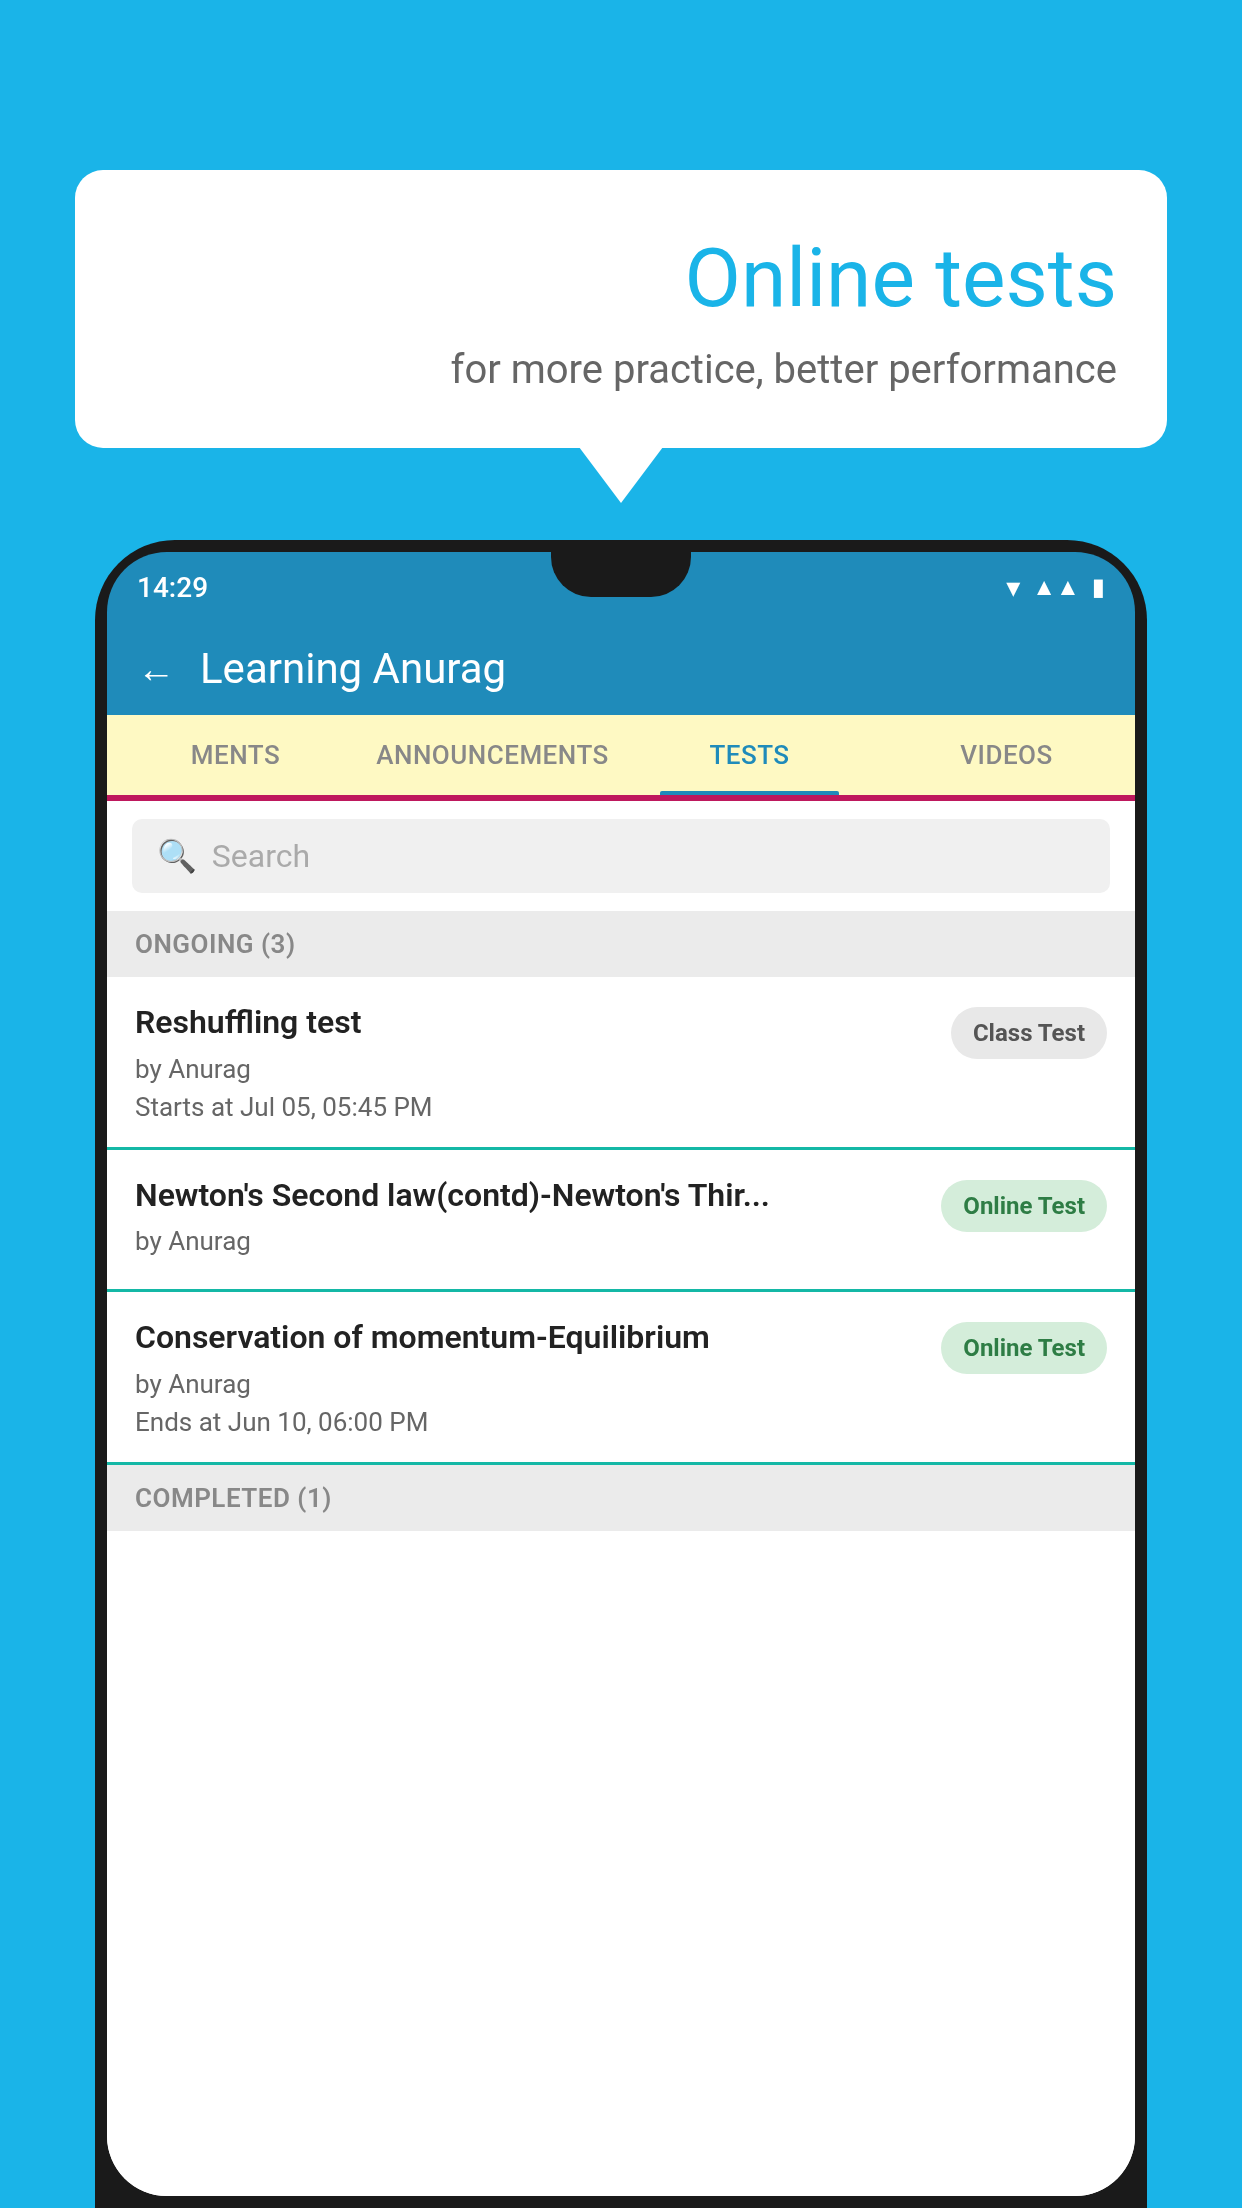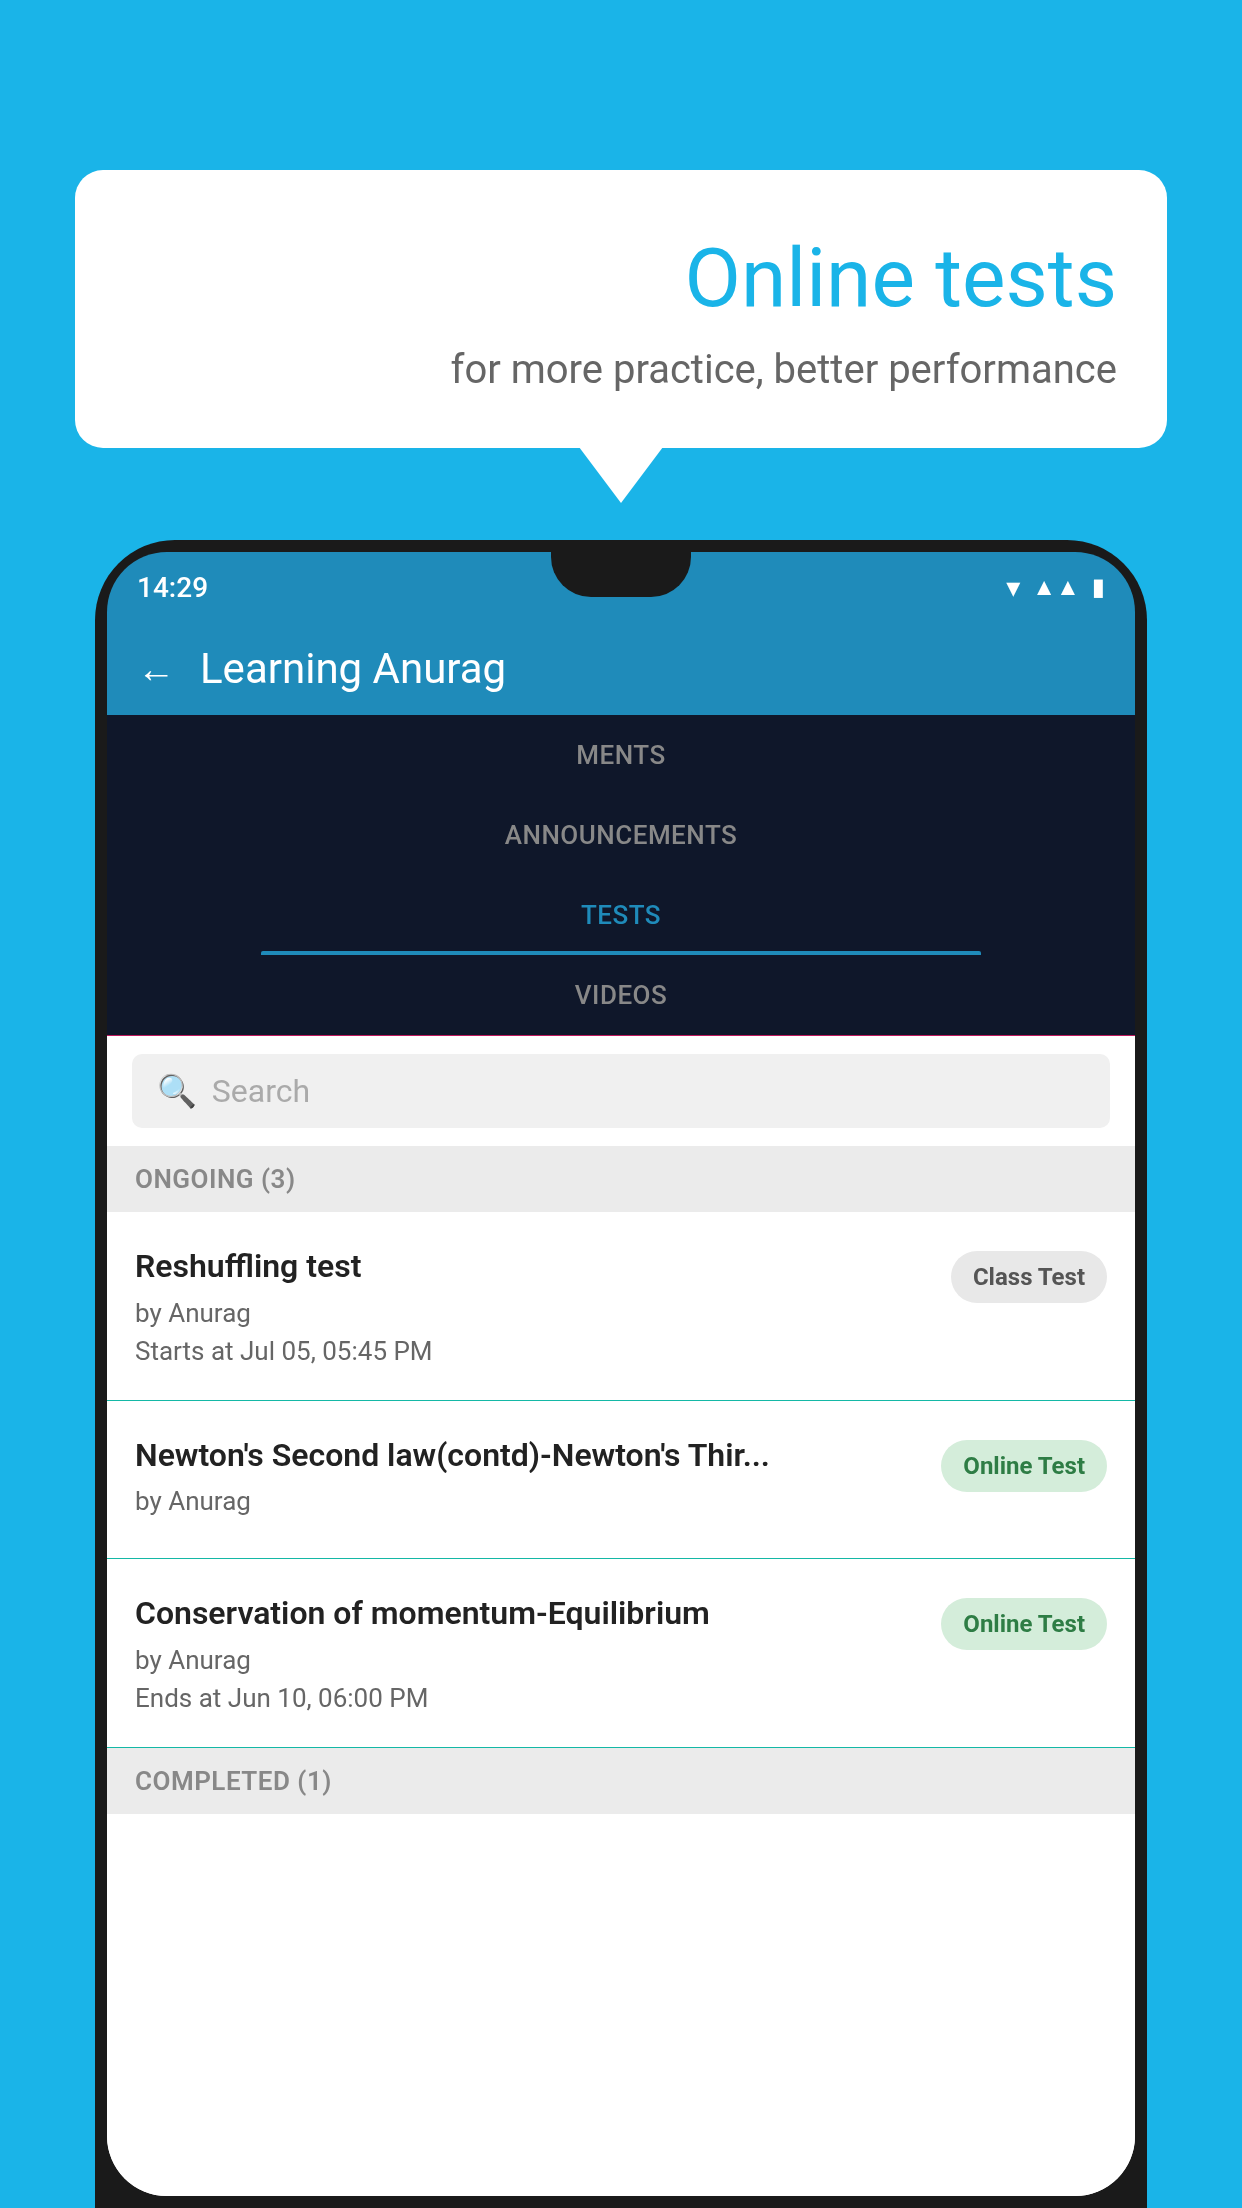--- a/index.html
+++ b/index.html
@@ -139,25 +139,24 @@
       cursor: pointer;
     }
     .app-title {
       color: white;
       font-size: 42px;
       font-weight: 400;
     }
 
     
     .tabs-container {
-      background: #0f172a;
-      display: flex;
-      border-bottom: 1px solid #be185d;
-      flex-shrink: 0;
-      flex-direction: column;
+      background: #fef9c3;
+      display: flex;
+      border-bottom: 6px solid #be185d;
+      flex-shrink: 0;
     }
     .tab {
       flex: 1;
       text-align: center;
       padding: 25px 8px;
       font-size: 26px;
       font-weight: 500;
       color: #888;
       letter-spacing: 0.5px;
       position: relative;
@@ -213,22 +212,22 @@
 
     
     .tests-list {
       background: white;
       flex: 1;
       overflow: hidden;
     }
 
     
     .test-item {
-      padding: 34px 28px;
-      border-bottom: 1px solid #14b8a6;
+      padding: 25px 28px;
+      border-bottom: 3px solid #14b8a6;
       display: flex;
       align-items: flex-start;
       justify-content: space-between;
       gap: 20px;
     }
     .test-info {
       flex: 1;
     }
     .test-name {
       font-size: 32px;

